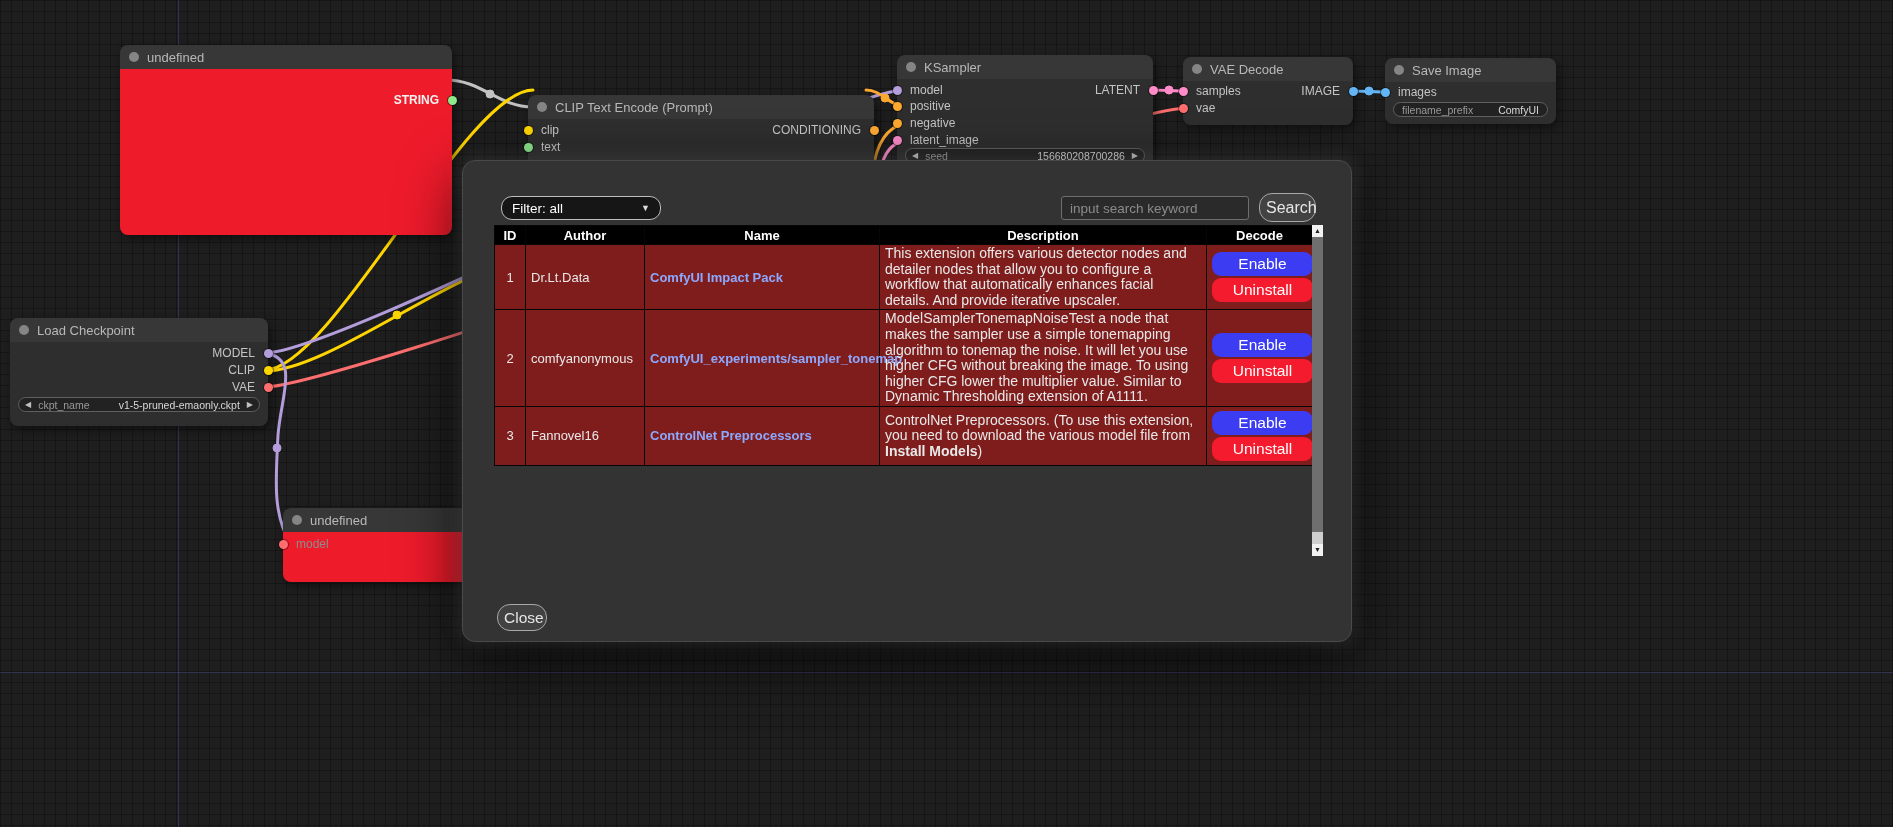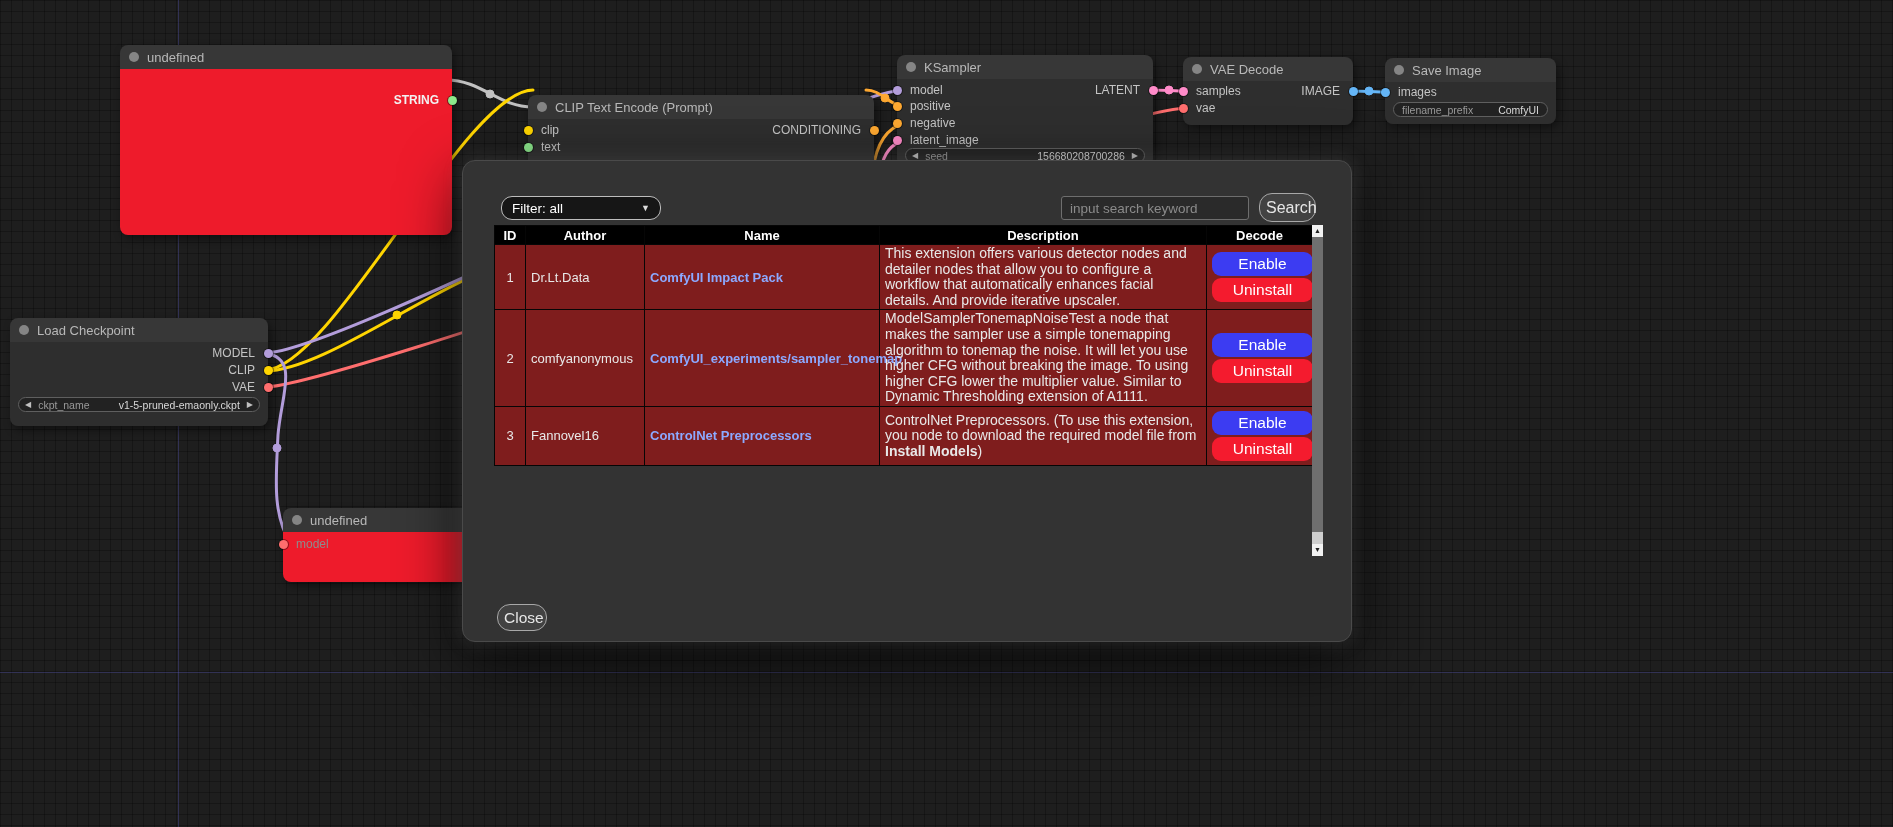--- a/index.html
+++ b/index.html
@@ -301,21 +301,21 @@
             <td class="td-desc"><span>ModelSamplerTonemapNoiseTest a node that makes the sampler use a simple tonemapping algorithm to tonemap the noise. It will let you use higher CFG without breaking the image. To using higher CFG lower the multiplier value. Similar to Dynamic Thresholding extension of A1111.</span></td>
             <td class="td-install">
               <button class="ibtn btn-enable">Enable</button>
               <button class="ibtn btn-uninstall">Uninstall</button>
             </td>
           </tr>
           <tr>
             <td class="td-id">3</td>
             <td class="td-author">Fannovel16</td>
             <td class="td-name"><a>ControlNet Preprocessors</a></td>
-            <td class="td-desc"><span>ControlNet Preprocessors. (To use this extension, you node to download the required model file from </span><b>Install Models</b><span>)</span></td>
+            <td class="td-desc"><span>ControlNet Preprocessors. (To use this extension, you need to download the various model file from </span><b>Install Models</b><span>)</span></td>
             <td class="td-install">
               <button class="ibtn btn-enable">Enable</button>
               <button class="ibtn btn-uninstall">Uninstall</button>
             </td>
           </tr>
         </tbody>
     </table>
 
     <div id="scrollbar">
       <div id="sb-up" class="sb-btn">▲</div>

